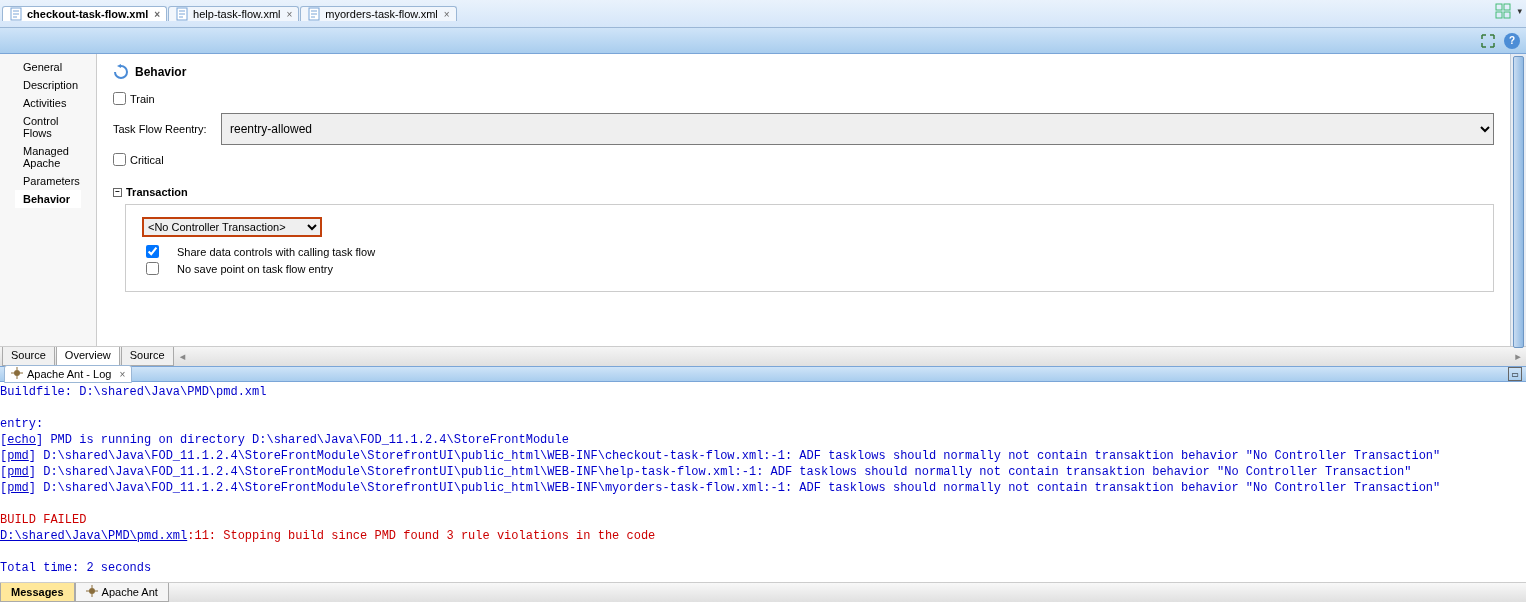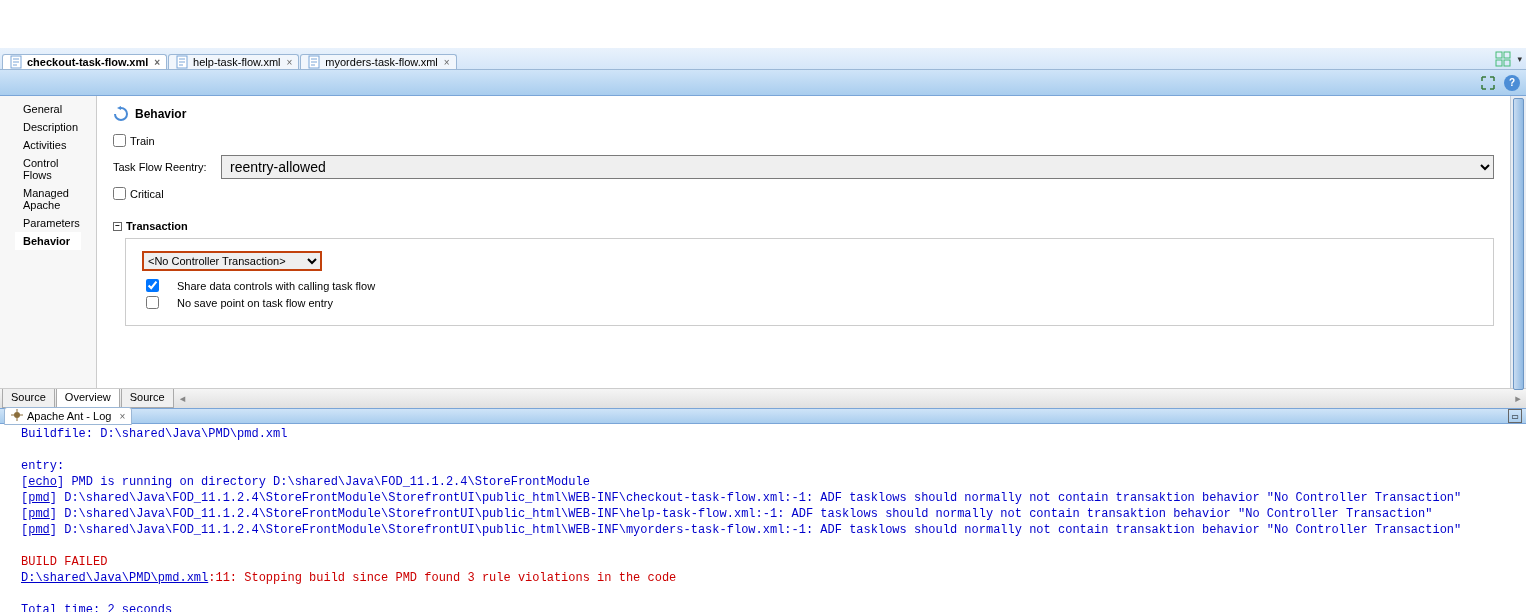--- a/index.html
+++ b/index.html
@@ -1,18 +1,18 @@
 <!DOCTYPE html>
 <html><head>
 <meta charset="utf-8">
 <style>
   * { box-sizing: border-box; margin: 0; padding: 0; }
   body { font-family: Tahoma, Arial, sans-serif; font-size: 11px; background: #fff; overflow: hidden; width: 1526px; height: 612px; }
   
-  .tab-bar { background: linear-gradient(#e9f2fc, #d5e6f9); height: 22px; border-bottom: 1px solid #9bb7d6; display: flex; align-items: flex-end; padding-left: 2px; position: relative; margin-top: 48px; }
+  .tab-bar { background: linear-gradient(#e9f2fc, #d5e6f9); height: 28px; border-bottom: 1px solid #9bb7d6; display: flex; align-items: center; padding-left: 2px; position: relative; }
   .tab { display: flex; align-items: center; padding: 0 6px; border: 1px solid #9bb7d6; border-bottom: none; background: #f1f6fc; margin-right: 1px; border-radius: 3px 3px 0 0; cursor: pointer; }
   .tab.active { background: #fff; font-weight: bold; }
   .tab .file-icon { width: 14px; height: 14px; margin-right: 4px; display: inline-block; }
   .tab .close { margin-left: 6px; color: #666; font-size: 10px; }
   .toolbar-right { position: absolute; right: 4px; top: 0; height: 22px; display: flex; align-items: center; gap: 6px; }
   .help-circle { width: 16px; height: 16px; border-radius: 50%; background: #4c8dd6; color: #fff; font-weight: bold; display: flex; align-items: center; justify-content: center; font-size: 10px; }
   
   .blue-gradient-bar { background: linear-gradient(#cfe4f8, #a9cdee); height: 26px; border-bottom: 1px solid #7aa5d7; display: flex; align-items: center; padding: 0 6px; justify-content: flex-end; gap: 8px; }
   .small-icon { width: 16px; height: 16px; display: inline-block; }
   
@@ -20,40 +20,40 @@
   .side-nav { width: 97px; background: #f7f7f7; border-right: 1px solid #ccc; padding: 4px 15px; }
   .side-nav div { padding: 3px 8px; cursor: pointer; }
   .side-nav div.selected { font-weight: bold; background: #fff; }
   
   .form-area { flex: 1; padding: 10px 16px; overflow-y: auto; position: relative; }
   .section-title { display: flex; align-items: center; gap: 6px; font-weight: bold; font-size: 12px; margin-bottom: 12px; }
   .refresh-icon { width: 16px; height: 16px; display: inline-block; }
   .form-row { display: flex; align-items: center; margin-bottom: 8px; }
   .form-row label { margin-right: 8px; }
   .chk { width: 13px; height: 13px; margin-right: 4px; }
-  select.full { flex: 1; height: 24px; border: 1px solid #7a7a7a; font-size: 14px; padding: 1px 4px; }
+  select.full { flex: 1; height: 32px; border: 1px solid #7a7a7a; font-size: 12px; padding: 1px 4px; }
   
   .fieldset-head { display: flex; align-items: center; gap: 4px; font-weight: bold; margin-top: 20px; margin-bottom: 6px; }
   .fieldset-toggle { width: 9px; height: 9px; border: 1px solid #666; display: inline-flex; align-items: center; justify-content: center; font-size: 8px; line-height: 1; }
   .fieldset-box { border: 1px solid #ccc; padding: 12px 16px; margin-left: 12px; }
   .fieldset-box select { width: 180px; height: 20px; border: 2px solid #c2410c; font-size: 11px; margin-bottom: 8px; }
   .fieldset-box .form-row { margin-bottom: 4px; padding-left: 4px; gap: 14px; }
   
   .bottom-tabs { background: linear-gradient(#f5f5f5, #e0e0e0); height: 20px; border-top: 1px solid #ccc; display: flex; align-items: stretch; padding-left: 2px; }
   .bottom-tabs .btab { padding: 2px 8px; border: 1px solid #aaa; border-top: none; background: #f0f0f0; margin-right: 1px; cursor: pointer; font-size: 11px; }
   .bottom-tabs .btab.active { background: #fff; }
   .bottom-tabs .scroll-right { margin-left: auto; width: 16px; display: flex; align-items: center; justify-content: center; color: #888; }
   .bottom-tabs .scroll-left { width: 16px; display: flex; align-items: center; justify-content: center; color: #888; }
   
   .log-titlebar { background: linear-gradient(#cfe4f8, #a9cdee); height: 16px; border-bottom: 1px solid #7aa5d7; border-top: 1px solid #7aa5d7; display: flex; align-items: center; padding: 0 4px; }
   .log-tab { background: #fff; border: 1px solid #9bb7d6; border-radius: 3px 3px 0 0; padding: 1px 6px; display: flex; align-items: center; gap: 4px; font-size: 11px; }
   .log-tab .close { color: #666; font-size: 10px; margin-left: 4px; }
   .minimize-box { margin-left: auto; width: 14px; height: 14px; border: 1px solid #666; display: flex; align-items: center; justify-content: center; font-size: 8px; }
   
-  .log-content { background: #fff; height: 200px; overflow: auto; font-family: "Courier New", monospace; font-size: 12px; line-height: 16px; padding: 2px 21px; white-space: nowrap; }
+  .log-content { background: #fff; height: 200px; overflow: auto; font-family: "Courier New", monospace; font-size: 12px; line-height: 16px; padding: 2px 0; white-space: nowrap; }
   .log-content .blue { color: #0000cc; }
   .log-content .link { color: #0000cc; text-decoration: underline; cursor: pointer; }
   .log-content .red { color: #cc0000; }
   
   .status-tabs { background: linear-gradient(#f8f8f8, #e0e0e0); height: 20px; border-top: 1px solid #ccc; display: flex; align-items: stretch; }
   .status-tabs .stab { padding: 2px 10px; border: 1px solid #aaa; border-top: none; margin-right: 0px; font-size: 11px; display: flex; align-items: center; gap: 4px; cursor: pointer; }
   .status-tabs .stab.messages { background: #ffe89b; font-weight: bold; }
   .status-tabs .stab.ant { background: #f5f5f5; }
   
   .scrollbar-vert { width: 16px; background: #e7ecf3; border-left: 1px solid #c4cdd7; position: absolute; right: 0; top: 0; bottom: 0; }

